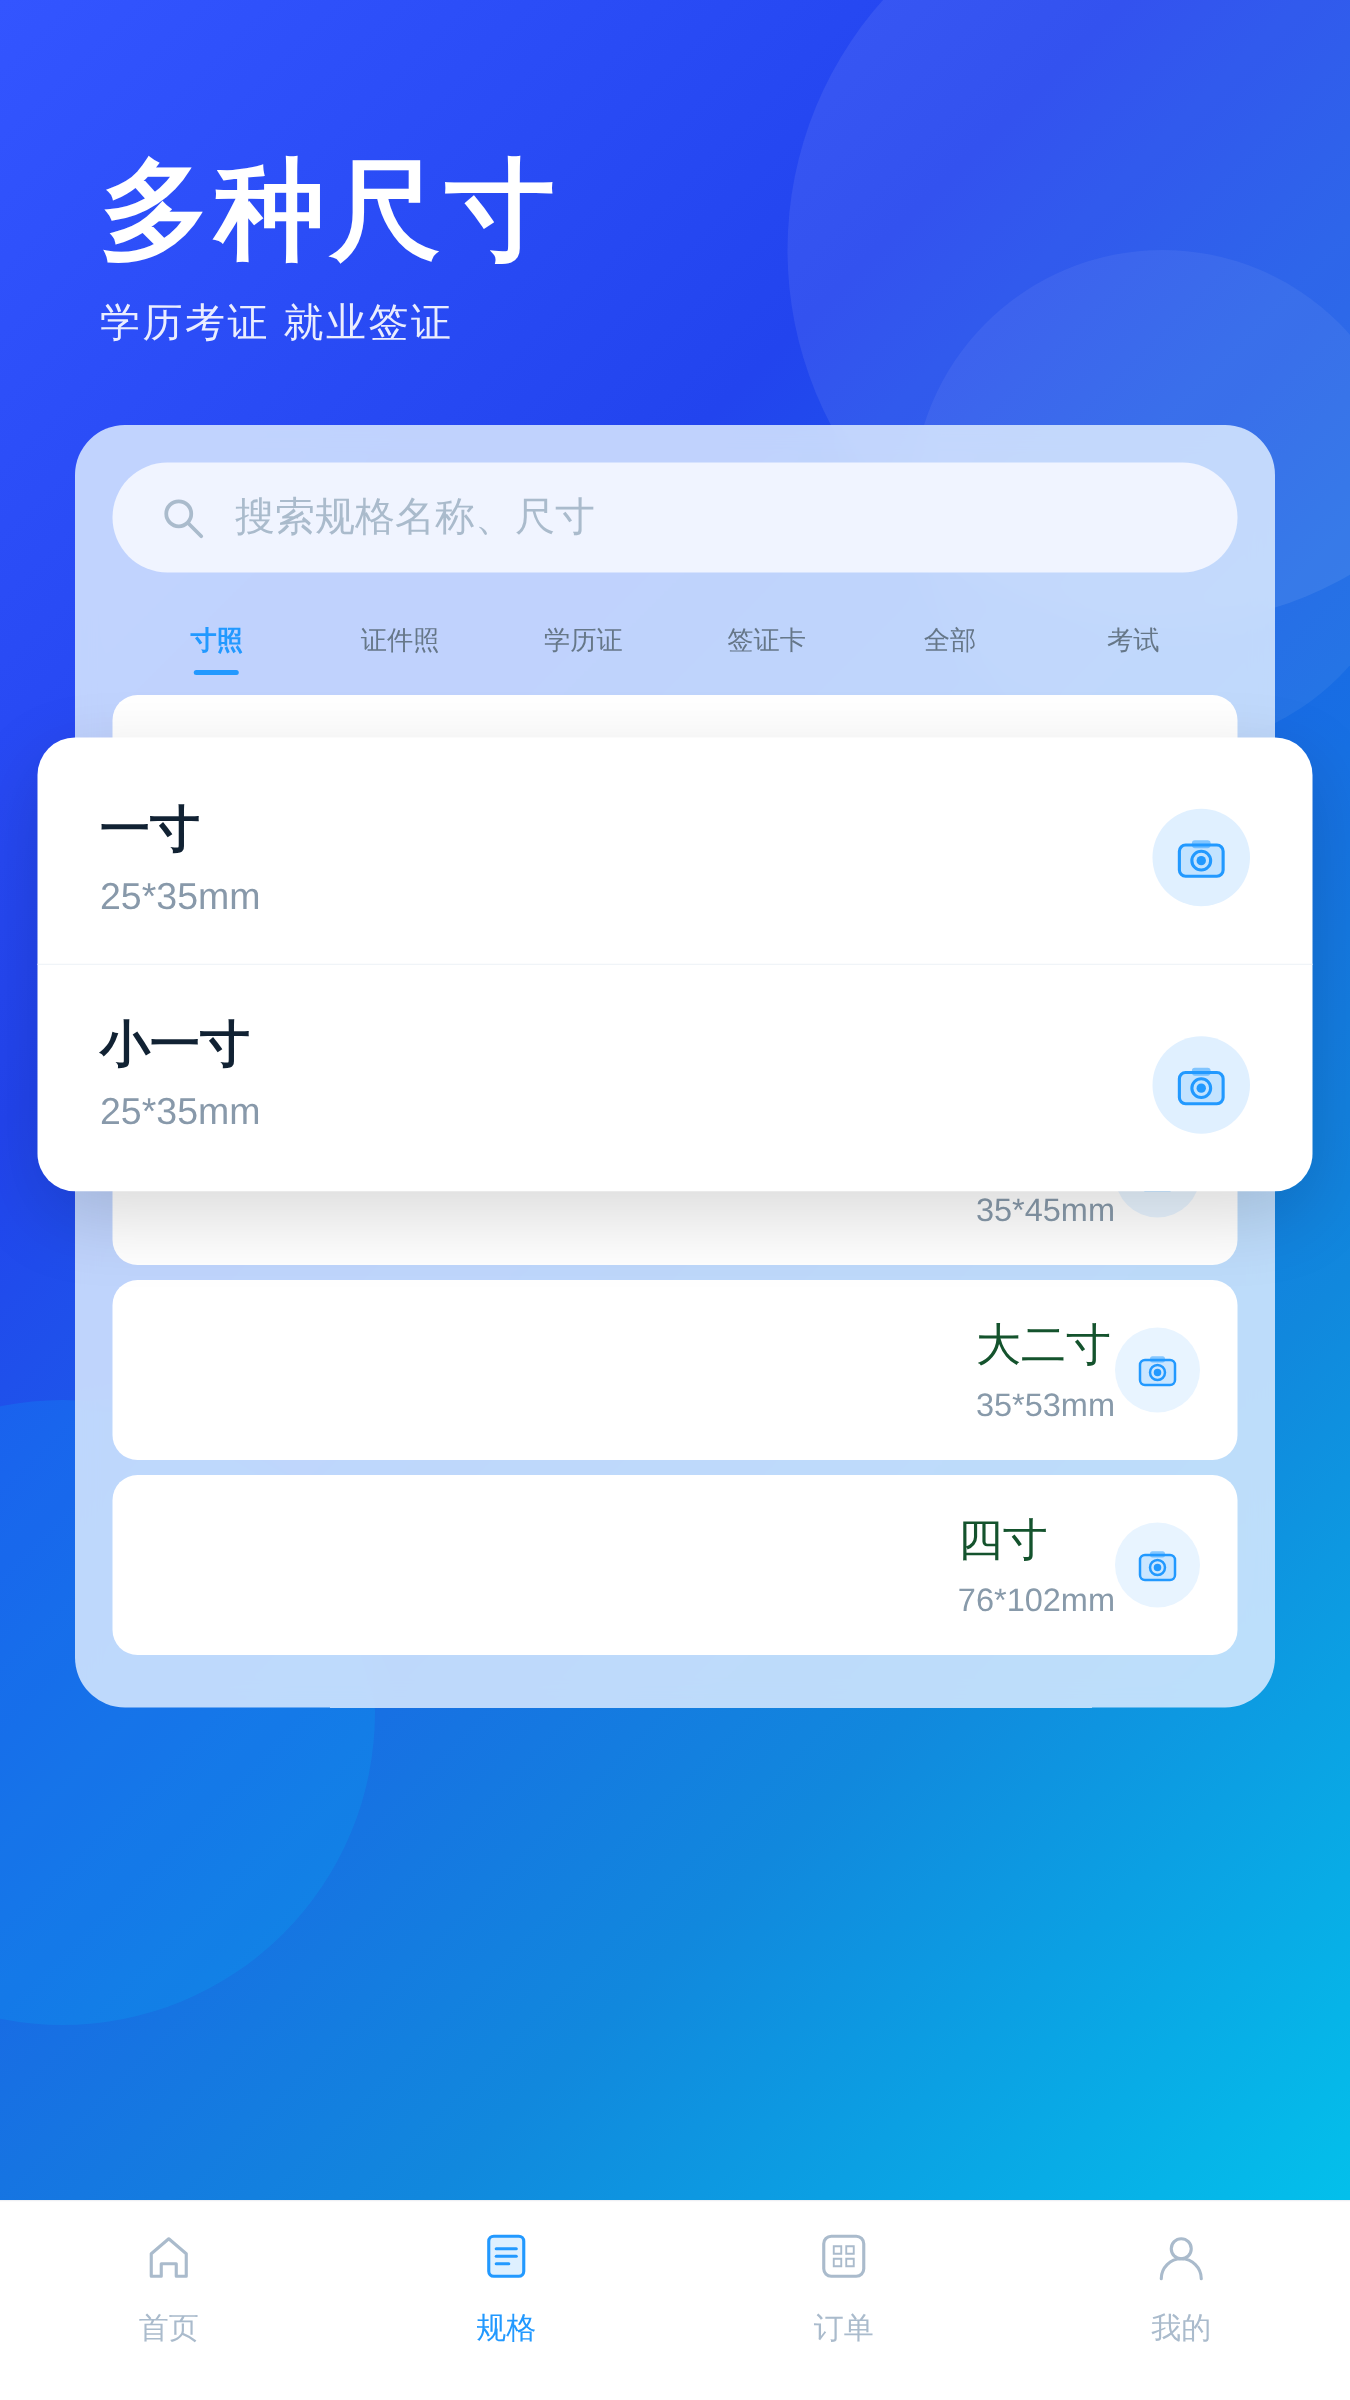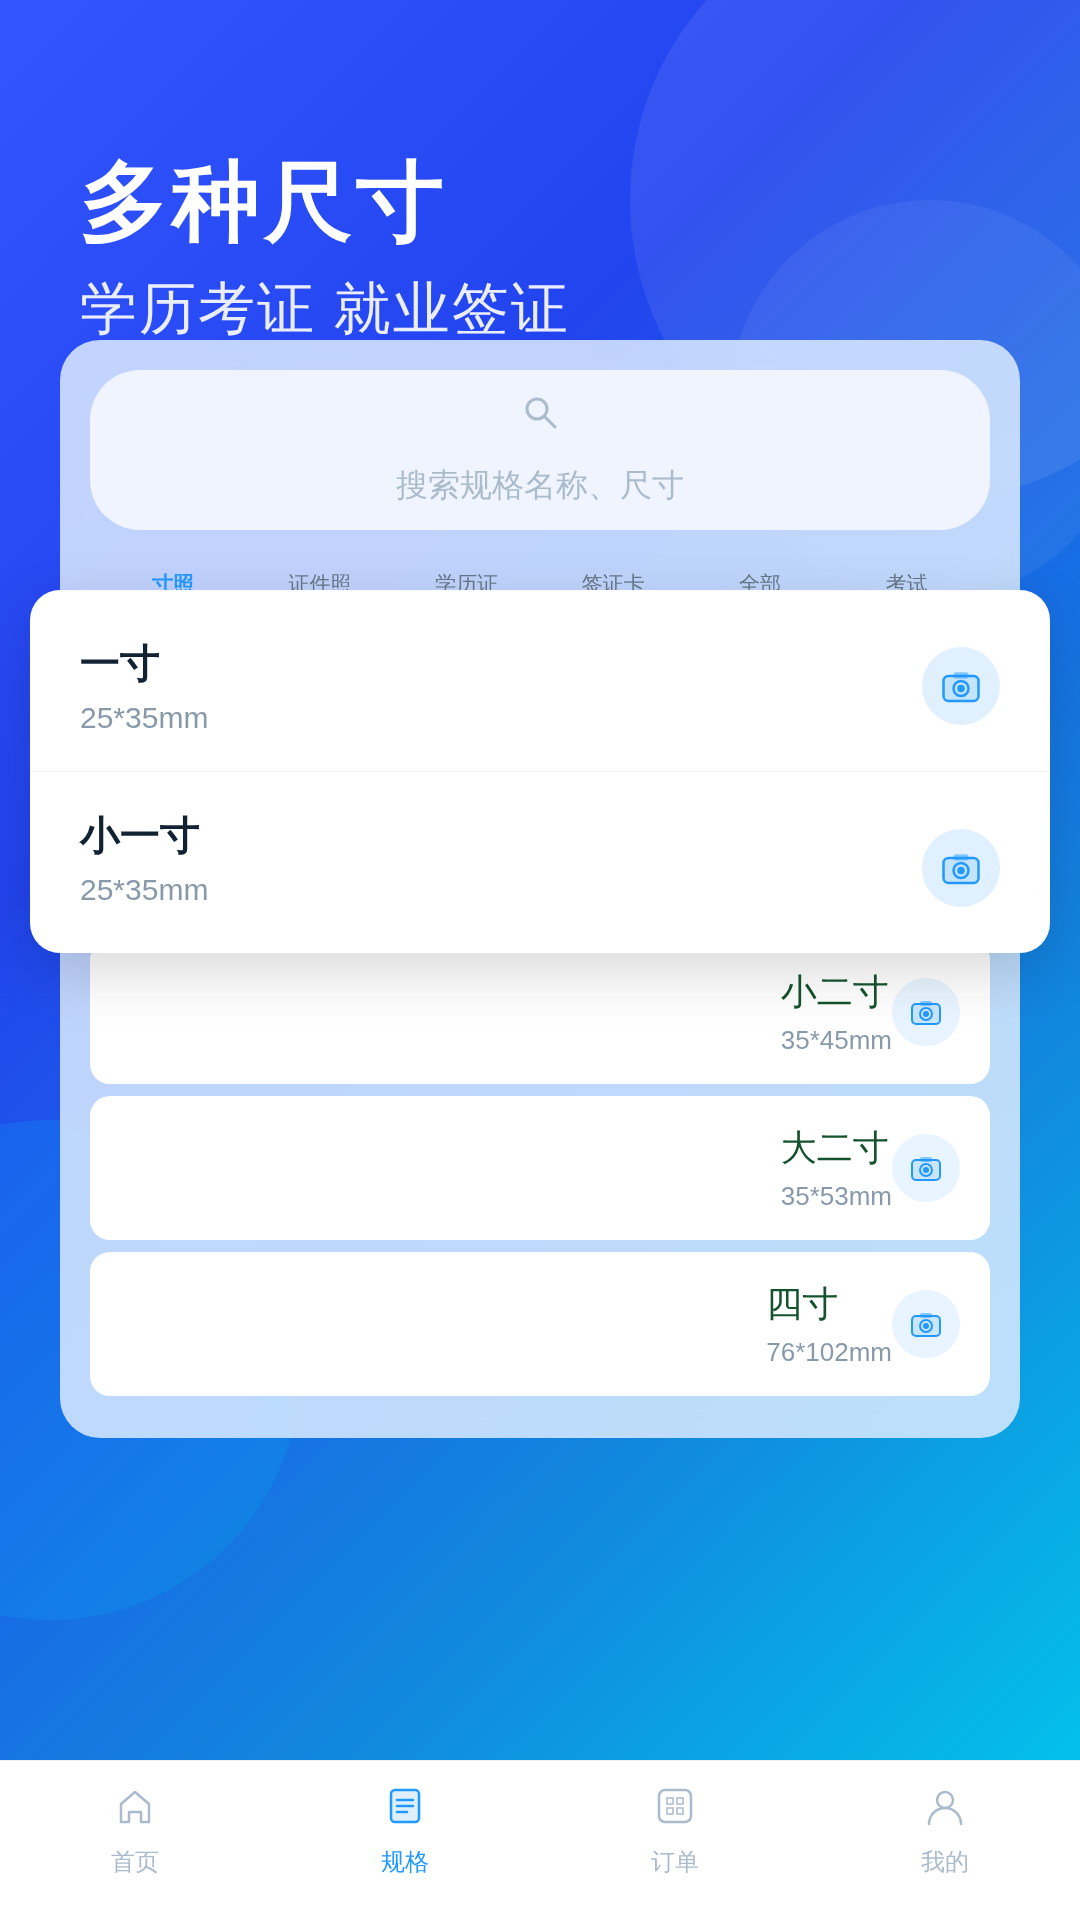--- a/index.html
+++ b/index.html
@@ -52,31 +52,30 @@
       left: -200px;
       z-index: 1;
     }
 
     
     .header-area {
       position: absolute;
       top: 120px;
       left: 80px;
       z-index: 2;
-      margin-top: 34px;
     }
     .header-title {
       font-size: 88px;
       font-weight: 800;
       color: #ffffff;
       line-height: 1.1;
       letter-spacing: 4px;
     }
     .header-subtitle {
-      font-size: 57px;
+      font-size: 32px;
       font-weight: 500;
       color: rgba(255,255,255,0.9);
       margin-top: 20px;
       letter-spacing: 2px;
     }
 
     
     .main-card {
       position: absolute;
       top: 340px;
@@ -89,23 +88,22 @@
       backdrop-filter: blur(10px);
     }
 
     
     .search-bar {
       background: #f0f4ff;
       border-radius: 50px;
       padding: 22px 36px;
       display: flex;
       align-items: center;
-      gap: 32px;
+      gap: 22px;
       margin-bottom: 30px;
-      flex-direction: column;
     }
     .search-icon-wrap {
       width: 40px;
       height: 40px;
       display: flex;
       align-items: center;
       justify-content: center;
       flex-shrink: 0;
     }
     .search-placeholder {

